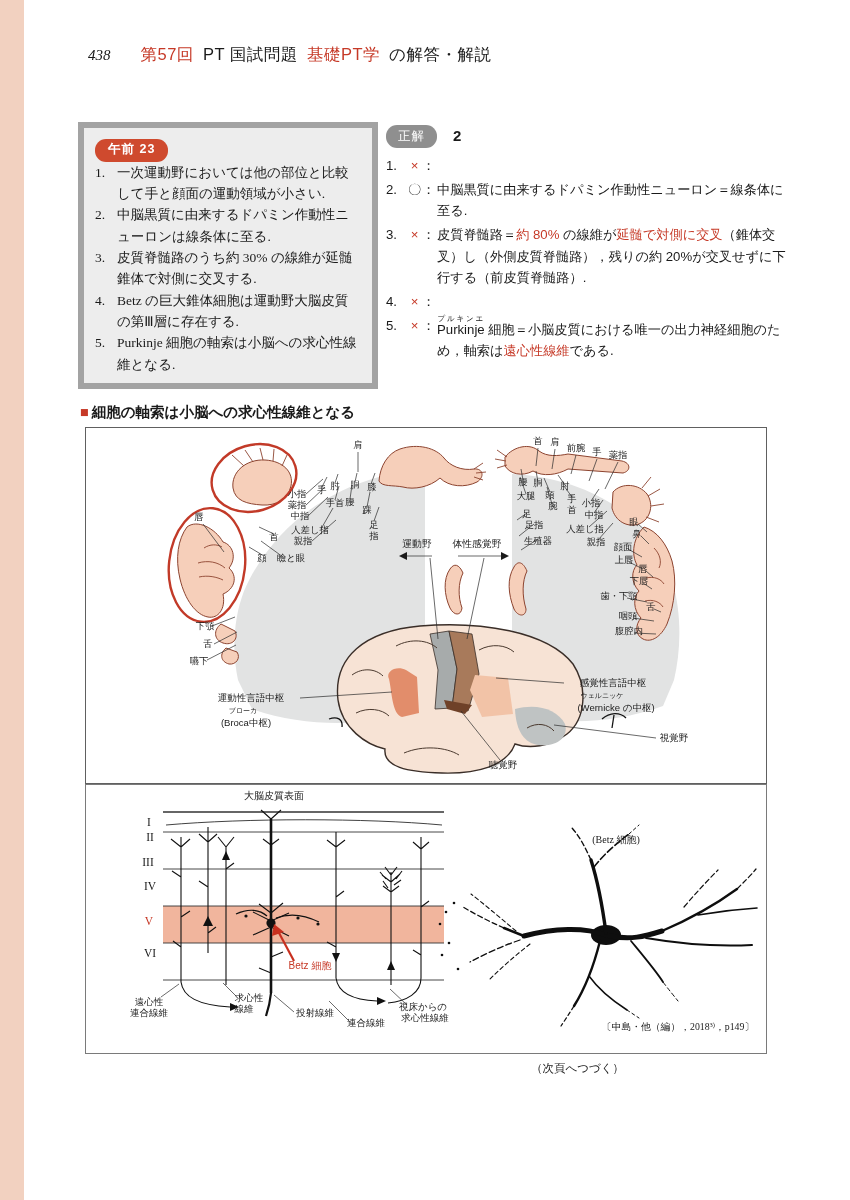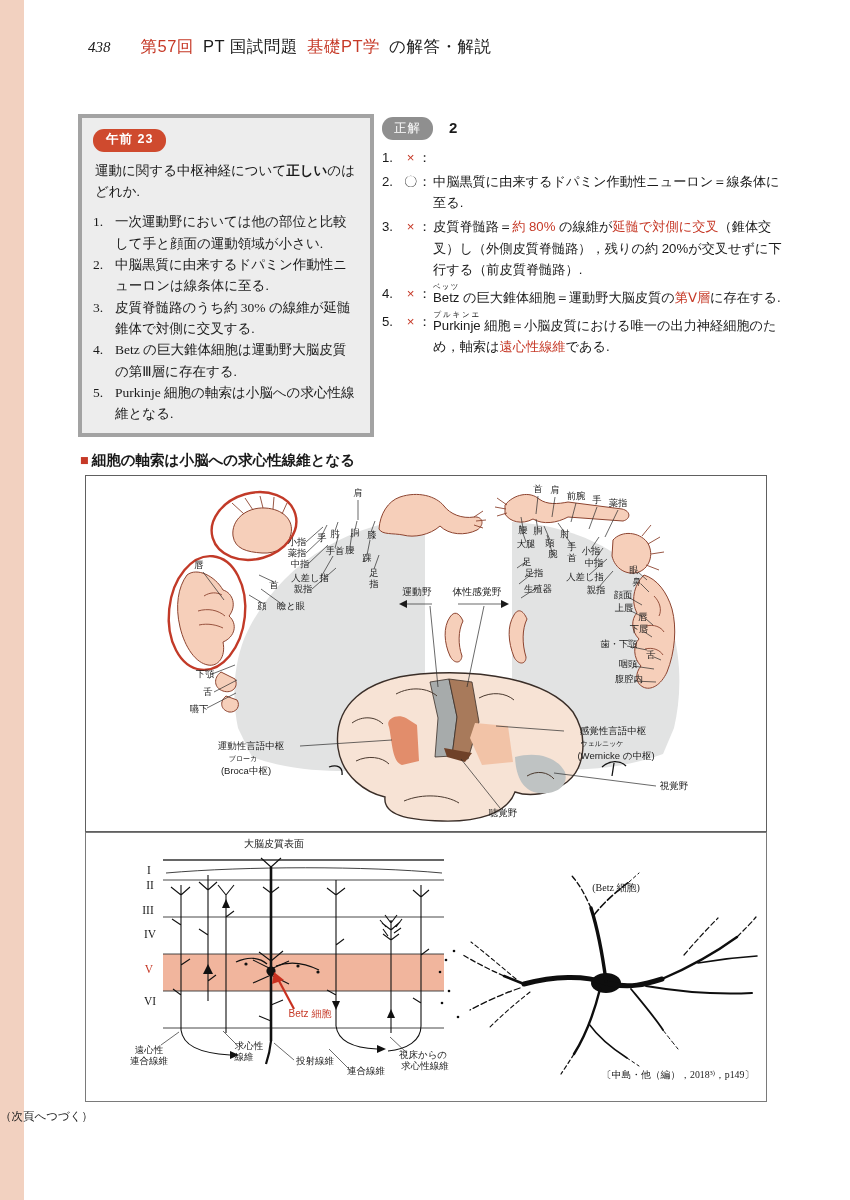--- a/index.html
+++ b/index.html
@@ -1,26 +1,26 @@
 <!DOCTYPE html>
 <html><head>
 <meta charset="utf-8">
 <style>
   html,body{margin:0;padding:0}
   body{width:850px;height:1200px;background:#fff;overflow:hidden;position:relative;
        font-family:"Liberation Sans",sans-serif;color:#1a1a1a;}
   .strip{position:absolute;left:0;top:0;width:24px;height:1200px;background:#f2d1c0}
-  .page{position:absolute;left:0;top:0;width:736px}
+  .page{position:absolute;left:0;top:8px;width:736px}
   .hdr{margin:36px 0 0 88px;display:flex;align-items:baseline}
   .pgnum{font-family:"Liberation Serif",serif;font-style:italic;font-size:15px;margin-right:30px}
   .ttl{font-size:16.5px;font-weight:normal;letter-spacing:.5px}
   .ttl span{margin-right:4px}
   .red{color:#c63927}
   .cols{display:flex;margin:56px 0 0 78px;width:712px;align-items:flex-start}
-  .qbox{width:266px;flex:none;background:#ededed;border:4px solid #a3a3a3;
+  .qbox{width:266px;flex:none;background:#ededed;border:6px solid #a3a3a3;
         padding:10px 11px 8px;font-family:"Liberation Serif",serif;font-size:13.5px;line-height:1.58}
   .qbadge{display:inline-block;background:#cf4a2e;color:#fff;font-family:"Liberation Sans",sans-serif;
         font-size:12.5px;font-weight:bold;border-radius:11px;padding:1px 13px 2px;letter-spacing:1px}
   .stem{margin:8px 2px 9px}
   .opt{display:flex}
   .optn{width:22px;flex:none}
   .optt{flex:1}
   .abox{flex:1;margin-left:8px;font-size:13.2px;line-height:1.6}
   .ahdr{display:flex;align-items:center;margin:2px 0 7px}
   .abadge{background:#8f8f8f;color:#fff;font-size:12.5px;font-weight:normal;border-radius:11px;
@@ -30,21 +30,21 @@
   .ain{width:21px;flex:none}
   .aim{width:15px;flex:none;text-align:center}
   .aic{width:15px;flex:none}
   .ait{flex:1}
   ruby rt{font-size:7.5px;letter-spacing:1px}
   .sec{margin:14px 0 5px 80px;font-size:14.5px;font-weight:bold}
   .sqr{color:#c63927;margin-right:3px}
   .figbox{margin-left:85px;width:680px;border:1px solid #606060;background:#fff}
   .figbox svg{display:block}
   .fb2{border-color:#7a7a7a}
-  .ftr{margin:7px 112px 0 0;font-size:11.5px;color:#222}
+  .ftr{margin:7px 112px 0 0;text-align:right;font-size:11.5px;color:#222}
   .pk{fill:#f6cfba;stroke:#8d4430;stroke-width:1}
   .pl{fill:none;stroke:#8d4430;stroke-width:.9}
   .rc{fill:none;stroke:#c23a28;stroke-width:2.4}
   .sk{fill:none;stroke:#141414;stroke-width:1.3}
   .nr{stroke:#111;stroke-width:1.1;fill:none}
 </style>
 </head>
 <body>
 
 <div class="strip"></div>
@@ -58,23 +58,20 @@
       <span>PT 国試問題</span>
       <span class="red">基礎PT学</span>
       <span>の解答・解説</span>
     </span>
   </div>
 
   <div class="cols">
 
     <div class="qbox">
       <span class="qbadge">午前 23</span>
-      <div class="stem">
-        <span>運動に関する中枢神経について</span><b>正しい</b><span>のはどれか.</span>
-      </div>
       <div class="opt">
         <span class="optn">1.</span>
         <span class="optt">一次運動野においては他の部位と比較して手と顔面の運動領域が小さい.</span>
       </div>
       <div class="opt">
         <span class="optn">2.</span>
         <span class="optt">中脳黒質に由来するドパミン作動性ニューロンは線条体に至る.</span>
       </div>
       <div class="opt">
         <span class="optn">3.</span>
@@ -110,21 +107,20 @@
           <div class="ai">
             <span class="ain">3.</span>
             <span class="aim red">×</span>
             <span class="aic">：</span>
             <span class="ait"><span>皮質脊髄路＝</span><span class="red">約 80%</span><span> の線維が</span><span class="red">延髄で対側に交叉</span><span>（錐体交叉）し（外側皮質脊髄路），残りの約 20%が交叉せずに下行する（前皮質脊髄路）.</span></span>
           </div>
           <div class="ai">
             <span class="ain">4.</span>
             <span class="aim red">×</span>
             <span class="aic">：</span>
-            <span class="ait"><ruby>Betz<rt>ベッツ</rt></ruby><span> の巨大錐体細胞＝運動野大脳皮質の</span><span class="red">第Ⅴ層</span><span>に存在する.</span></span>
           </div>
           <div class="ai">
             <span class="ain">5.</span>
             <span class="aim red">×</span>
             <span class="aic">：</span>
             <span class="ait"><ruby>Purkinje<rt>プルキンエ</rt></ruby><span> 細胞＝小脳皮質における唯一の出力神経細胞のため，軸索は</span><span class="red">遠心性線維</span><span>である.</span></span>
           </div>
         </div>
     </div>
 

